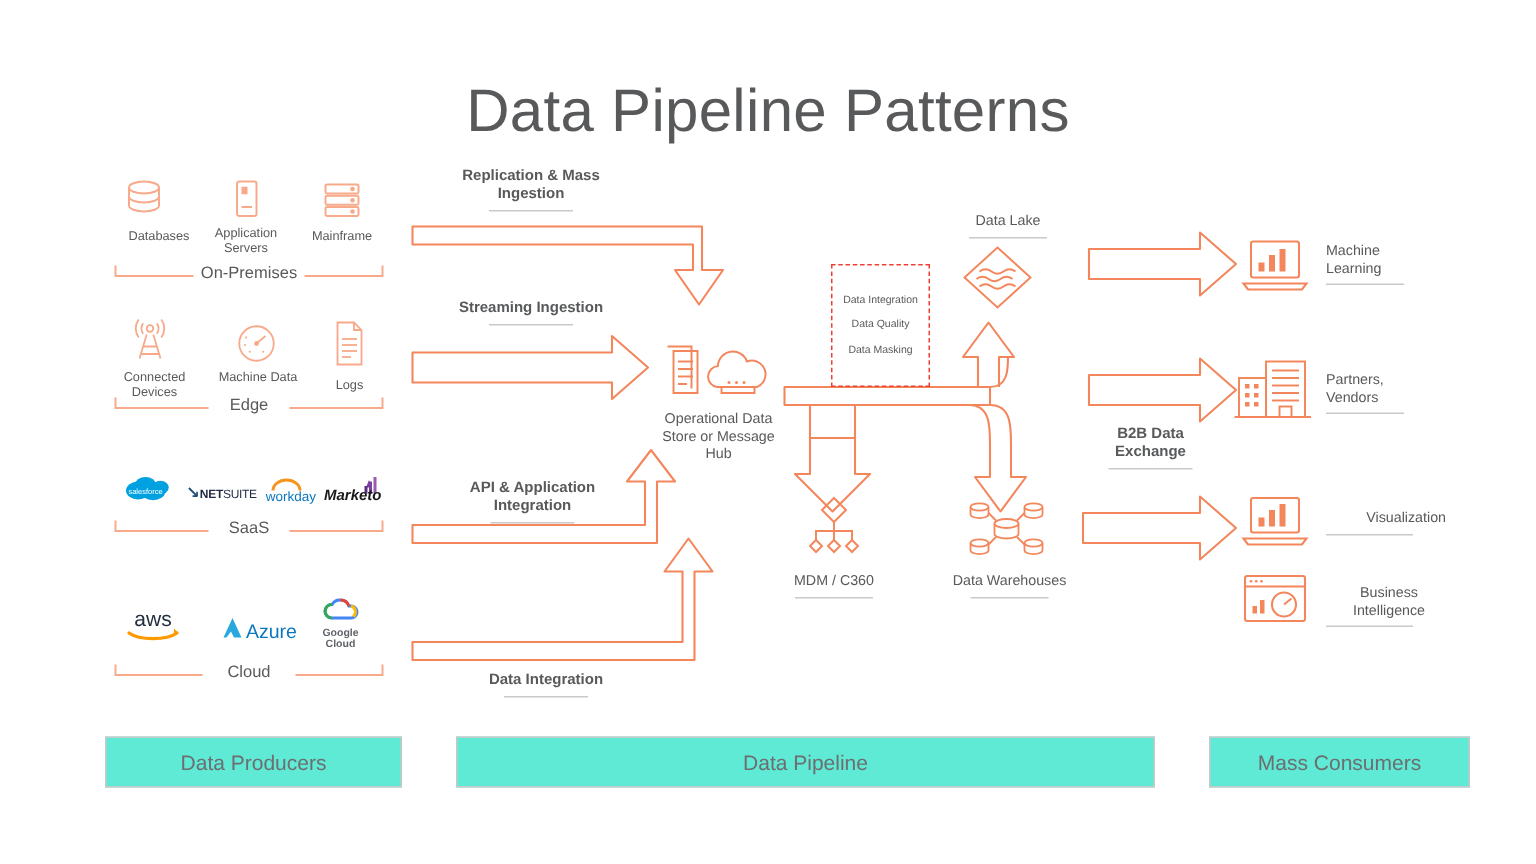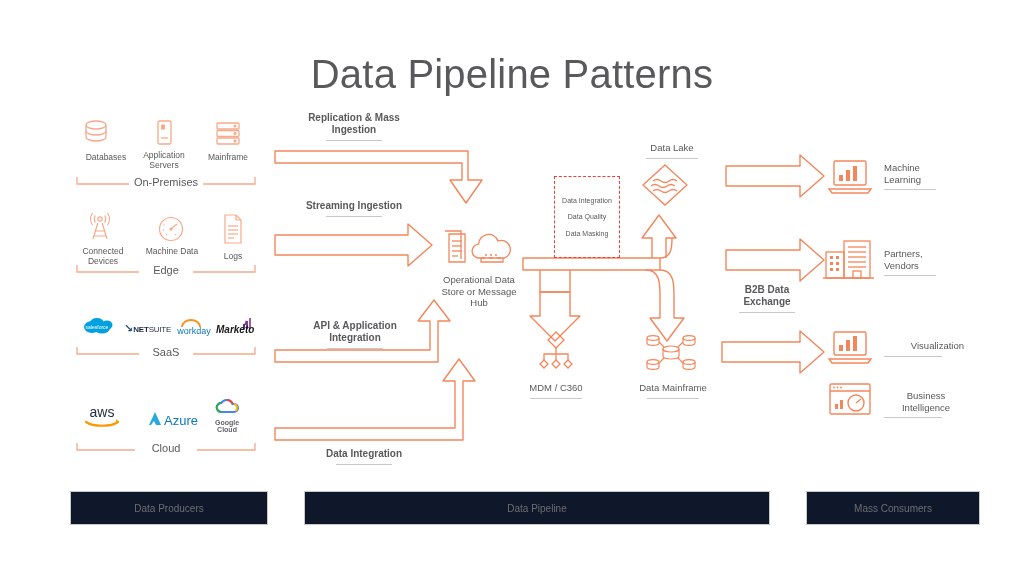--- a/index.html
+++ b/index.html
@@ -8,22 +8,22 @@
   #root{position:absolute;inset:0;}
   .abs{position:absolute;}
   .title{left:0;right:0;top:40px;text-align:center;font-size:40px;font-weight:400;
          color:#58595b;letter-spacing:.2px;line-height:1.1;margin-top:12px;}
   .ico-lbl{font-size:8.5px;line-height:10px;text-align:center;color:#58595b;}
   .grp-lbl{font-size:11px;color:#58595b;text-align:center;}
   .flow-lbl{font-size:10px;line-height:12px;text-align:center;color:#58595b;font-weight:bold;}
   .flow-lbl .rule{width:56px;height:1px;background:#c9c9c9;margin:4px auto 0;}
   .node-lbl{font-size:9.5px;line-height:11.5px;text-align:center;color:#58595b;}
   .node-lbl .rule{width:52px;height:1px;background:#c9c9c9;margin:4px auto 0;}
-  .zone{border:1px solid #c8c8c8;background:#0f172a;display:flex;align-items:center;
-        justify-content:center;font-size:10px;color:#6d6e71;height:32px;}
+  .zone{border:1px solid #c8c8c8;background:#5eead4;display:flex;align-items:center;
+        justify-content:center;font-size:14px;color:#6d6e71;height:32px;}
   .dashbox{border:1px dashed #ef3e33;font-size:7px;line-height:9.5px;color:#58595b;
            text-align:center;display:flex;flex-direction:column;justify-content:center;
            gap:7px;padding:4px 2px;box-sizing:border-box;}
   .brace{position:absolute;}
   svg{display:block;overflow:visible;}
   .lg{font-size:9px;font-weight:bold;}
 </style>
 </head>
 <body>
 
@@ -314,21 +314,21 @@
           <path d="M39 8v5c0 1.3 2.7 2.4 6 2.4s6-1.1 6-2.4V8"></path>
       <ellipse cx="9" cy="32" rx="6" ry="2.4"></ellipse>
           <path d="M3 32v5c0 1.3 2.7 2.4 6 2.4s6-1.1 6-2.4v-5"></path>
       <ellipse cx="45" cy="32" rx="6" ry="2.4"></ellipse>
           <path d="M39 32v5c0 1.3 2.7 2.4 6 2.4s6-1.1 6-2.4v-5"></path>
       <path d="M15 12l5 5M39 12l-5 5M15 33l5-5M39 33l-5-5"></path>
     </g>
       </svg>
   </div>
   <div class="abs node-lbl" style="left:634px;top:382px;width:78px;">
-    <span>Data Mainframe</span><div class="rule"></div>
+    <span>Data Warehouses</span><div class="rule"></div>
   </div>
 
   <div class="abs" style="left:826px;top:158px;width:48px;height:38px;">
     <svg width="48" height="38" viewBox="0 0 48 38">
         <g fill="none" stroke="#F4865C" stroke-width="1.4">
       <rect x="8" y="3" width="32" height="24" rx="1.5"></rect>
       <path d="M3 31h42l-3 4H6z"></path>
       <rect x="13" y="17" width="4" height="6" fill="#F4865C" stroke="none"></rect>
       <rect x="20" y="12" width="4" height="11" fill="#F4865C" stroke="none"></rect>
       <rect x="27" y="8" width="4" height="15" fill="#F4865C" stroke="none"></rect>

